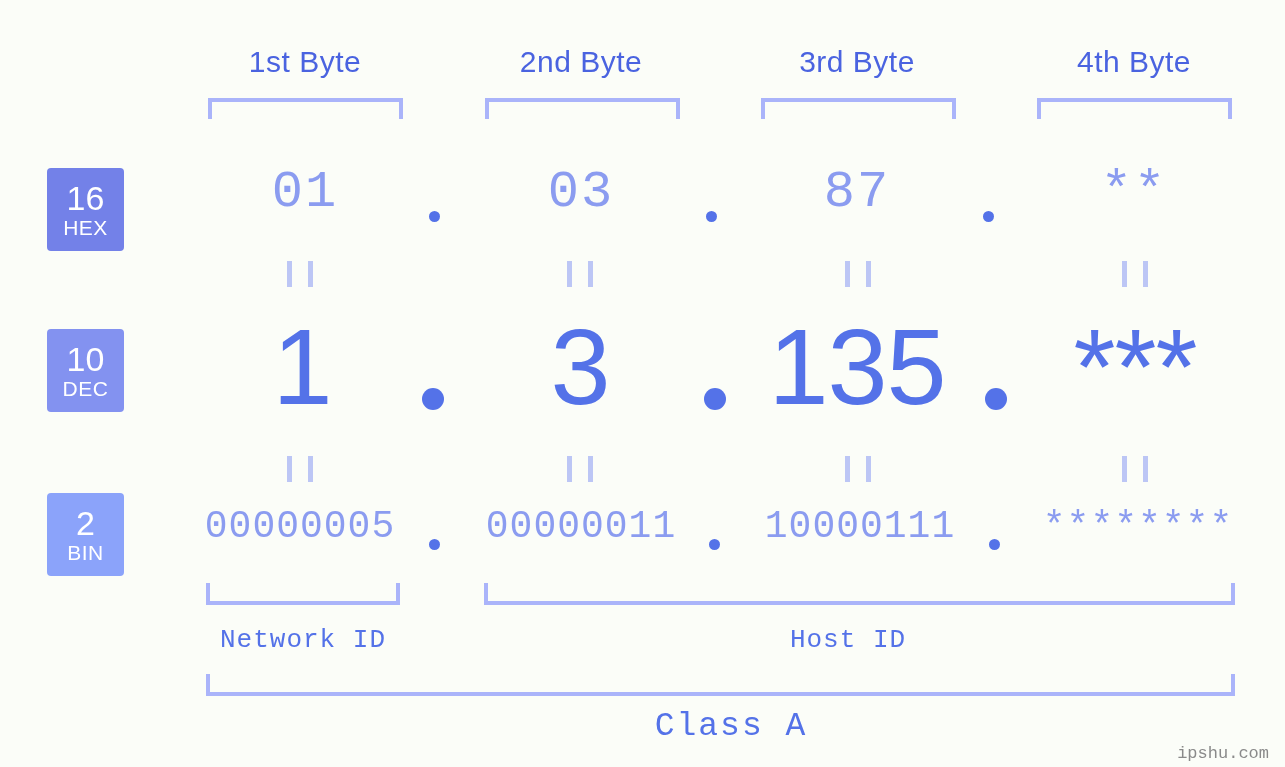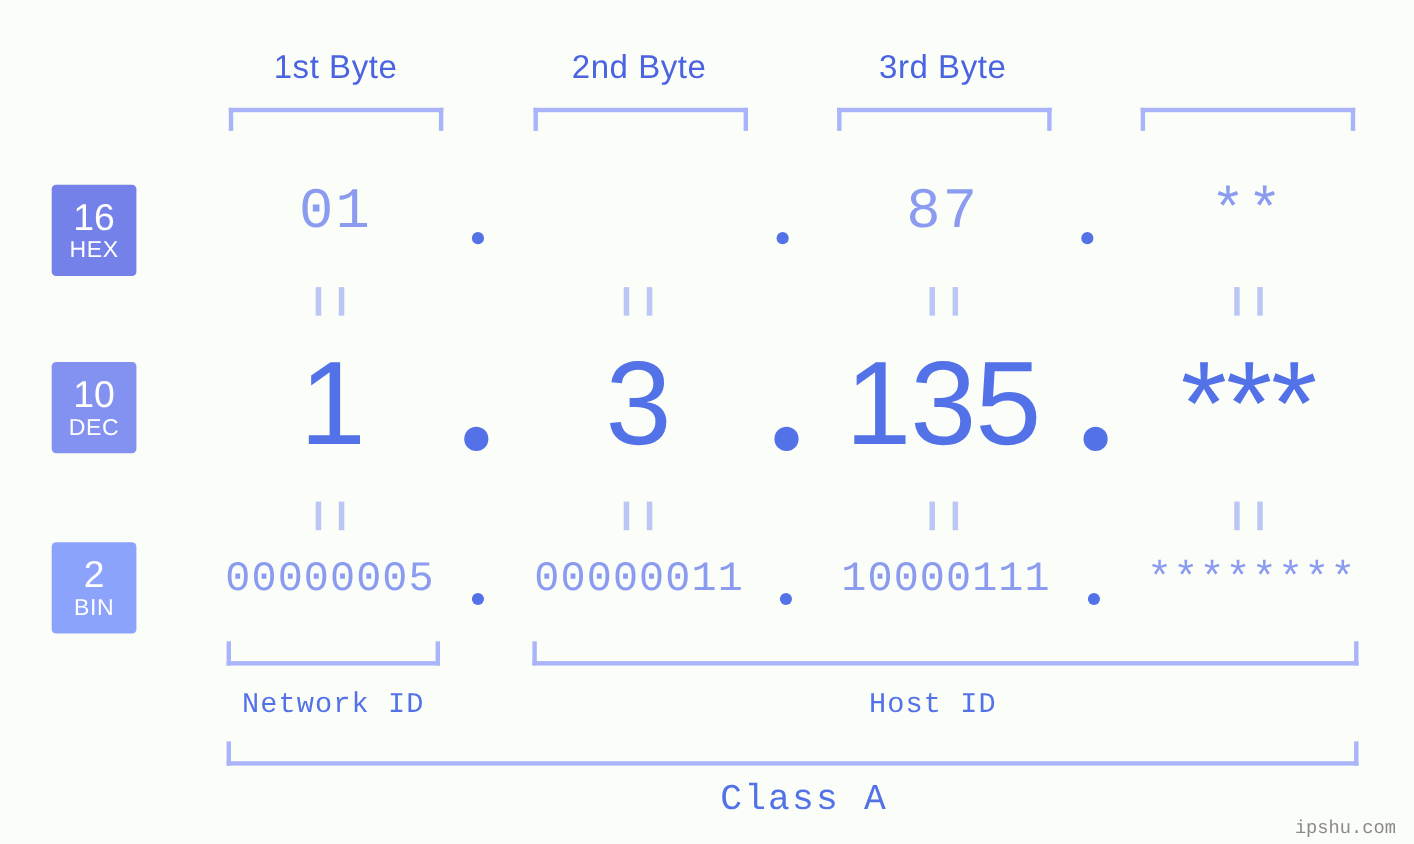--- a/index.html
+++ b/index.html
@@ -175,40 +175,42 @@
   }
 </style>
 </head>
 <body>
 
 <div id="stage">
 
   <div class="byte-label" style="left:185px;">1st Byte</div>
   <div class="byte-label" style="left:461px;">2nd Byte</div>
   <div class="byte-label" style="left:737px;">3rd Byte</div>
+  <div class="byte-label" style="left:1014px;">4th Byte</div>
 
   <div class="bracket-top" style="left:208px; width:195px;"></div>
   <div class="bracket-top" style="left:485px; width:195px;"></div>
   <div class="bracket-top" style="left:761px; width:195px;"></div>
   <div class="bracket-top" style="left:1037px; width:195px;"></div>
 
   <div class="badge" id="badge-hex">
     <span class="num">16</span>
     <span class="name">HEX</span>
   </div>
   <div class="badge" id="badge-dec">
     <span class="num">10</span>
     <span class="name">DEC</span>
   </div>
   <div class="badge" id="badge-bin">
     <span class="num">2</span>
     <span class="name">BIN</span>
   </div>
 
   <div class="val hexrow" style="left:175px;">01</div>
+  <div class="val hexrow" style="left:451px;">03</div>
   <div class="val hexrow" style="left:727px;">87</div>
   <div class="val hexrow" style="left:1004px;">**</div>
   <div class="dot dot-hex" style="left:429px;"></div>
   <div class="dot dot-hex" style="left:706px;"></div>
   <div class="dot dot-hex" style="left:983px;"></div>
 
   <div class="eqmark" style="left:287px; top:248px;">
       <i></i>
       <i></i>
     </div>

